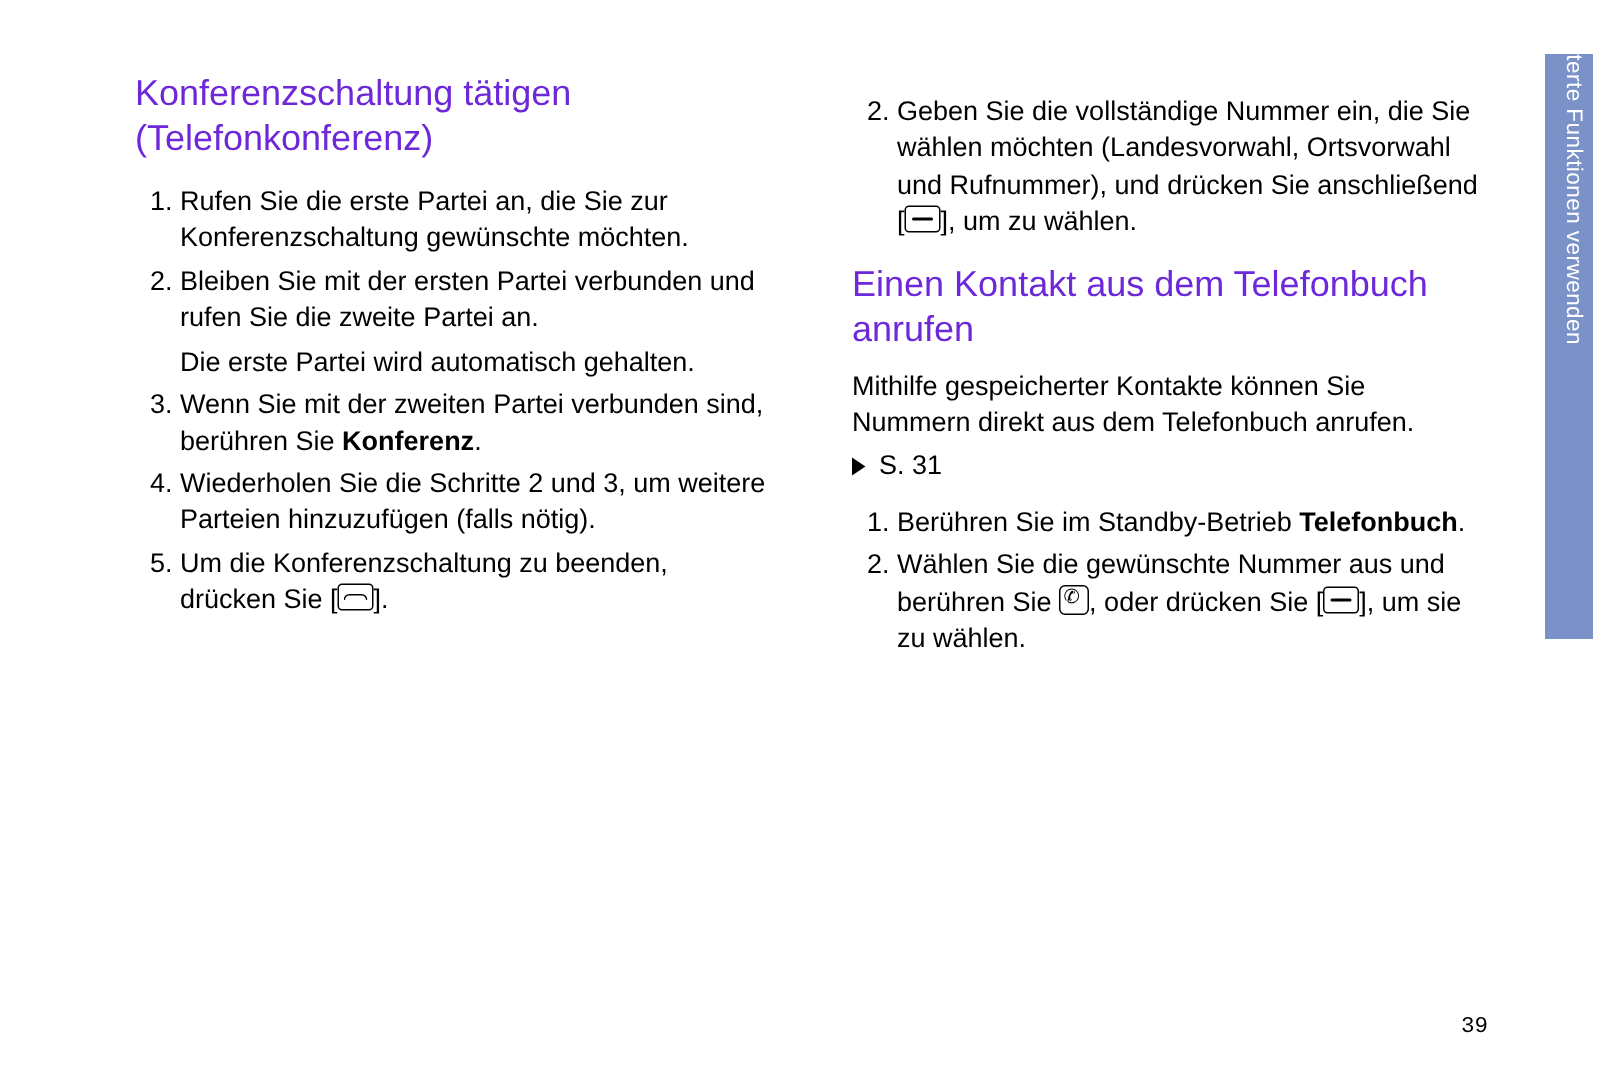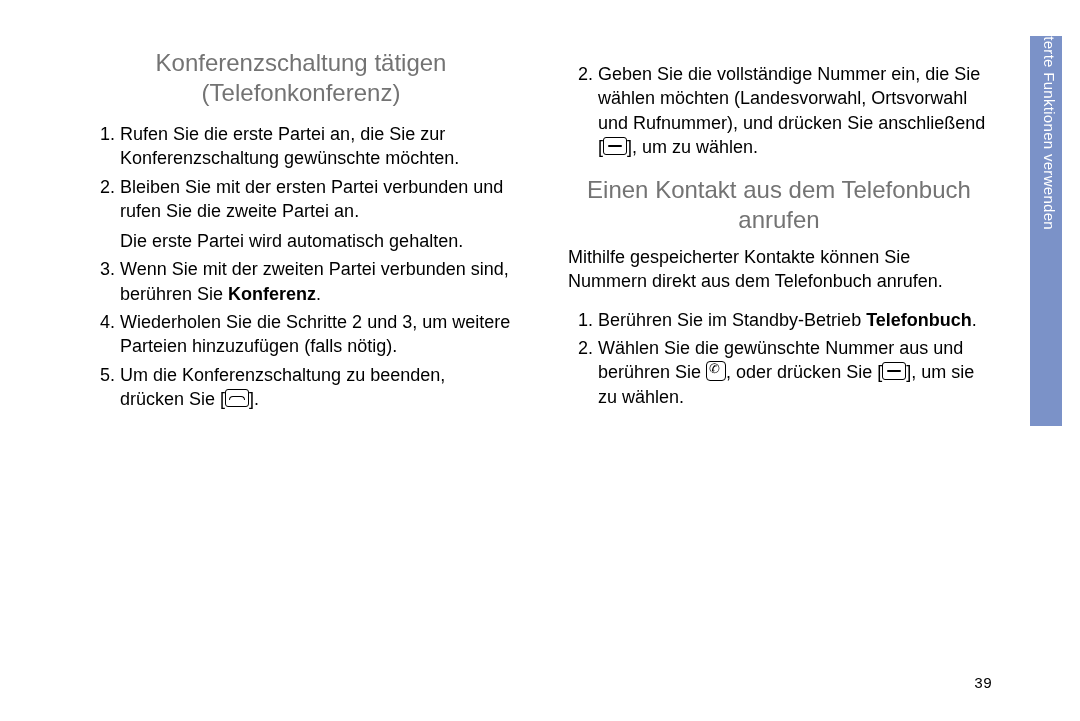--- a/index.html
+++ b/index.html
@@ -24,24 +24,23 @@
     display: flex;
     gap: 56px;
   }
   .col {
     flex: 1;
     min-width: 0;
   }
   h2.section {
     font-size: 24px;
     font-weight: 400;
-    color: #737373;
+    color: #6d28d9;
     margin: 0 0 10px 0;
     line-height: 1.25;
-    text-align: center;
   }
   ol {
     margin: 14px 0 16px 0;
     padding-left: 30px;
     font-size: 18px;
     line-height: 1.35;
   }
   ol li {
     margin-bottom: 4px;
   }
@@ -170,20 +169,23 @@
 
       <ol start="2">
         <li>
           <span>Geben Sie die vollständige Nummer ein, die Sie wählen möchten (Landesvorwahl, Ortsvorwahl und Rufnummer), und drücken Sie anschließend [</span><span class="icon-box icon-dial"></span><span>], um zu wählen.</span>
         </li>
       </ol>
 
       <h2 class="section" style="margin-top:14px">Einen Kontakt aus dem Telefonbuch anrufen</h2>
 
       <p class="body">Mithilfe gespeicherter Kontakte können Sie Nummern direkt aus dem Telefonbuch anrufen.</p>
+      <p class="body">
+        <span class="tri"></span><span> S. 31</span>
+      </p>
 
       <ol>
         <li>
           <span>Berühren Sie im Standby-Betrieb </span><span class="b">Telefonbuch</span><span>.</span>
         </li>
         <li>
           <span>Wählen Sie die gewünschte Nummer aus und berühren Sie </span><span class="icon-call"></span><span>, oder drücken Sie [</span><span class="icon-box icon-dial"></span><span>], um sie zu wählen.</span>
         </li>
       </ol>
 

